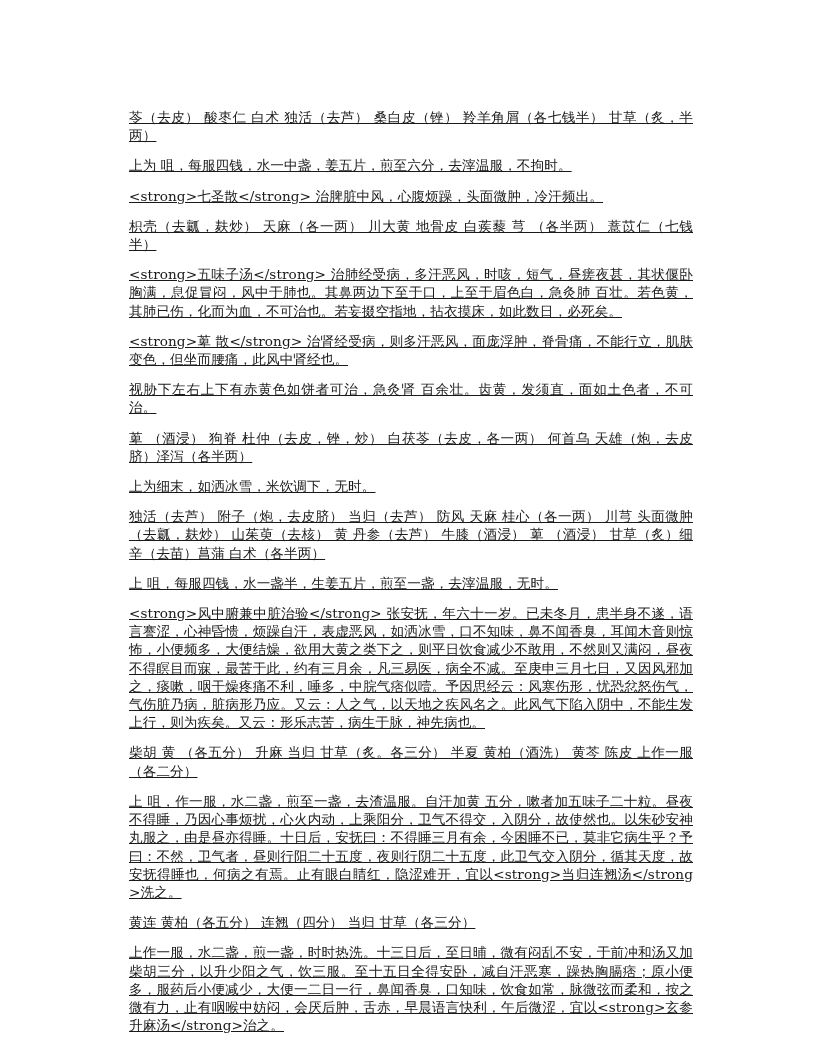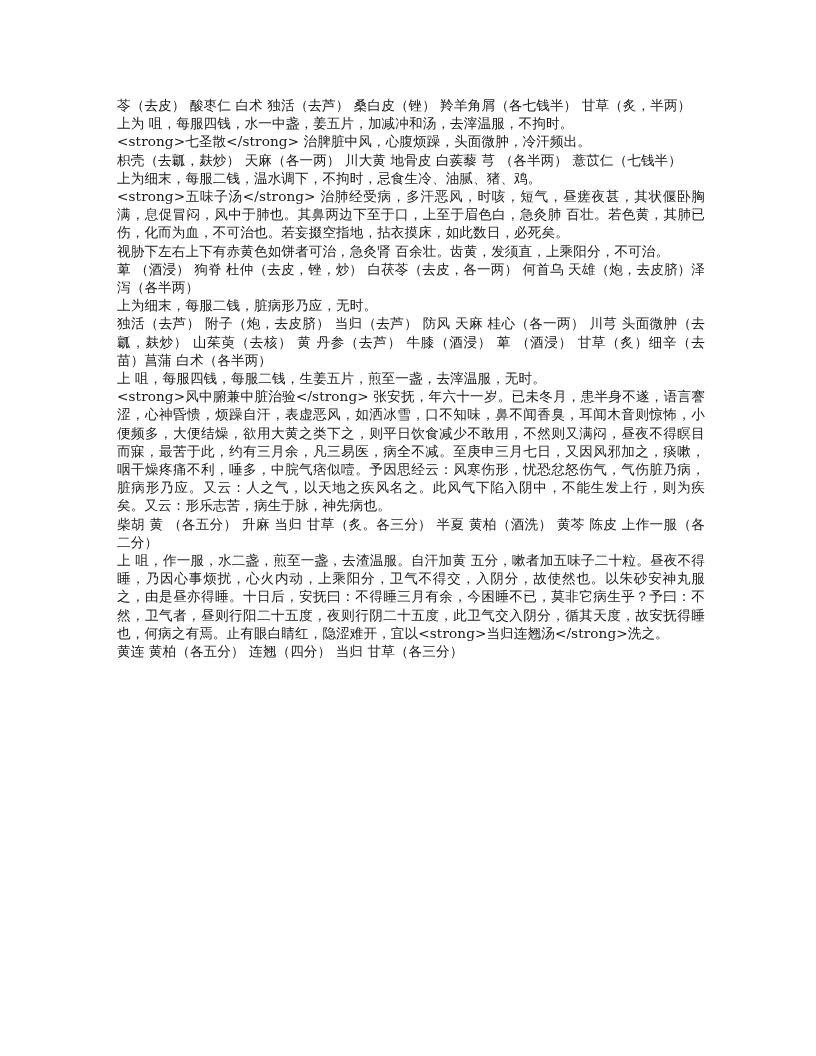--- a/index.html
+++ b/index.html
@@ -8,34 +8,35 @@
     position: absolute;
     left: 117px;
     top: 96px;
     width: 588px;
     font-family: "DejaVu Serif", "Liberation Serif", serif;
     font-size: 13.6px;
     line-height: 18.2px;
     color: #1a1a1a;
     letter-spacing: 0.1px;
   }
-  .para { margin: 0; padding: 0; text-align: justify; word-break: break-all; }
+  .para { margin: 12px; padding: 0; text-align: justify; word-break: break-all; text-decoration: underline; }
 </style>
 </head>
 <body>
 
 <div class="page">
   <p class="para">苓（去皮） 酸枣仁 白术 独活（去芦） 桑白皮（锉） 羚羊角屑（各七钱半） 甘草（炙，半两）</p>
-  <p class="para">上为 咀，每服四钱，水一中盏，姜五片，加减冲和汤，去滓温服，不拘时。</p>
+  <p class="para">上为 咀，每服四钱，水一中盏，姜五片，煎至六分，去滓温服，不拘时。</p>
   <p class="para">&lt;strong&gt;七圣散&lt;/strong&gt; 治脾脏中风，心腹烦躁，头面微肿，冷汗频出。</p>
   <p class="para">枳壳（去瓤，麸炒） 天麻（各一两） 川大黄 地骨皮 白蒺藜 芎 （各半两） 薏苡仁（七钱半）</p>
-  <p class="para">上为细末，每服二钱，温水调下，不拘时，忌食生冷、油腻、猪、鸡。</p>
   <p class="para">&lt;strong&gt;五味子汤&lt;/strong&gt; 治肺经受病，多汗恶风，时咳，短气，昼瘥夜甚，其状偃卧胸满，息促冒闷，风中于肺也。其鼻两边下至于口，上至于眉色白，急灸肺 百壮。若色黄，其肺已伤，化而为血，不可治也。若妄掇空指地，拈衣摸床，如此数日，必死矣。</p>
-  <p class="para">视胁下左右上下有赤黄色如饼者可治，急灸肾 百余壮。齿黄，发须直，上乘阳分，不可治。</p>
+  <p class="para">&lt;strong&gt;萆 散&lt;/strong&gt; 治肾经受病，则多汗恶风，面庞浮肿，脊骨痛，不能行立，肌肤变色，但坐而腰痛，此风中肾经也。</p>
+  <p class="para">视胁下左右上下有赤黄色如饼者可治，急灸肾 百余壮。齿黄，发须直，面如土色者，不可治。</p>
   <p class="para">萆 （酒浸） 狗脊 杜仲（去皮，锉，炒） 白茯苓（去皮，各一两） 何首乌 天雄（炮，去皮脐）泽泻（各半两）</p>
-  <p class="para">上为细末，每服二钱，脏病形乃应，无时。</p>
+  <p class="para">上为细末，如洒冰雪，米饮调下，无时。</p>
   <p class="para">独活（去芦） 附子（炮，去皮脐） 当归（去芦） 防风 天麻 桂心（各一两） 川芎 头面微肿（去瓤，麸炒） 山茱萸（去核） 黄 丹参（去芦） 牛膝（酒浸） 萆 （酒浸） 甘草（炙）细辛（去苗）菖蒲 白术（各半两）</p>
-  <p class="para">上 咀，每服四钱，每服二钱，生姜五片，煎至一盏，去滓温服，无时。</p>
+  <p class="para">上 咀，每服四钱，水一盏半，生姜五片，煎至一盏，去滓温服，无时。</p>
   <p class="para">&lt;strong&gt;风中腑兼中脏治验&lt;/strong&gt; 张安抚，年六十一岁。已未冬月，患半身不遂，语言謇涩，心神昏愦，烦躁自汗，表虚恶风，如洒冰雪，口不知味，鼻不闻香臭，耳闻木音则惊怖，小便频多，大便结燥，欲用大黄之类下之，则平日饮食减少不敢用，不然则又满闷，昼夜不得瞑目而寐，最苦于此，约有三月余，凡三易医，病全不减。至庚申三月七日，又因风邪加之，痰嗽，咽干燥疼痛不利，唾多，中脘气痞似噎。予因思经云：风寒伤形，忧恐忿怒伤气，气伤脏乃病，脏病形乃应。又云：人之气，以天地之疾风名之。此风气下陷入阴中，不能生发上行，则为疾矣。又云：形乐志苦，病生于脉，神先病也。</p>
   <p class="para">柴胡 黄 （各五分） 升麻 当归 甘草（炙。各三分） 半夏 黄柏（酒洗） 黄芩 陈皮 上作一服（各二分）</p>
   <p class="para">上 咀，作一服，水二盏，煎至一盏，去渣温服。自汗加黄 五分，嗽者加五味子二十粒。昼夜不得睡，乃因心事烦扰，心火内动，上乘阳分，卫气不得交，入阴分，故使然也。以朱砂安神丸服之，由是昼亦得睡。十日后，安抚曰：不得睡三月有余，今困睡不已，莫非它病生乎？予曰：不然，卫气者，昼则行阳二十五度，夜则行阴二十五度，此卫气交入阴分，循其天度，故安抚得睡也，何病之有焉。止有眼白睛红，隐涩难开，宜以&lt;strong&gt;当归连翘汤&lt;/strong&gt;洗之。</p>
   <p class="para">黄连 黄柏（各五分） 连翘（四分） 当归 甘草（各三分）</p>
+  <p class="para">上作一服，水二盏，煎一盏，时时热洗。十三日后，至日晡，微有闷乱不安，于前冲和汤又加柴胡三分，以升少阳之气，饮三服。至十五日全得安卧，减自汗恶寒，躁热胸膈痞；原小便多，服药后小便减少，大便一二日一行，鼻闻香臭，口知味，饮食如常，脉微弦而柔和，按之微有力，止有咽喉中妨闷，会厌后肿，舌赤，早晨语言快利，午后微涩，宜以&lt;strong&gt;玄参升麻汤&lt;/strong&gt;治之。</p>
 </div>
 
 </body></html>

